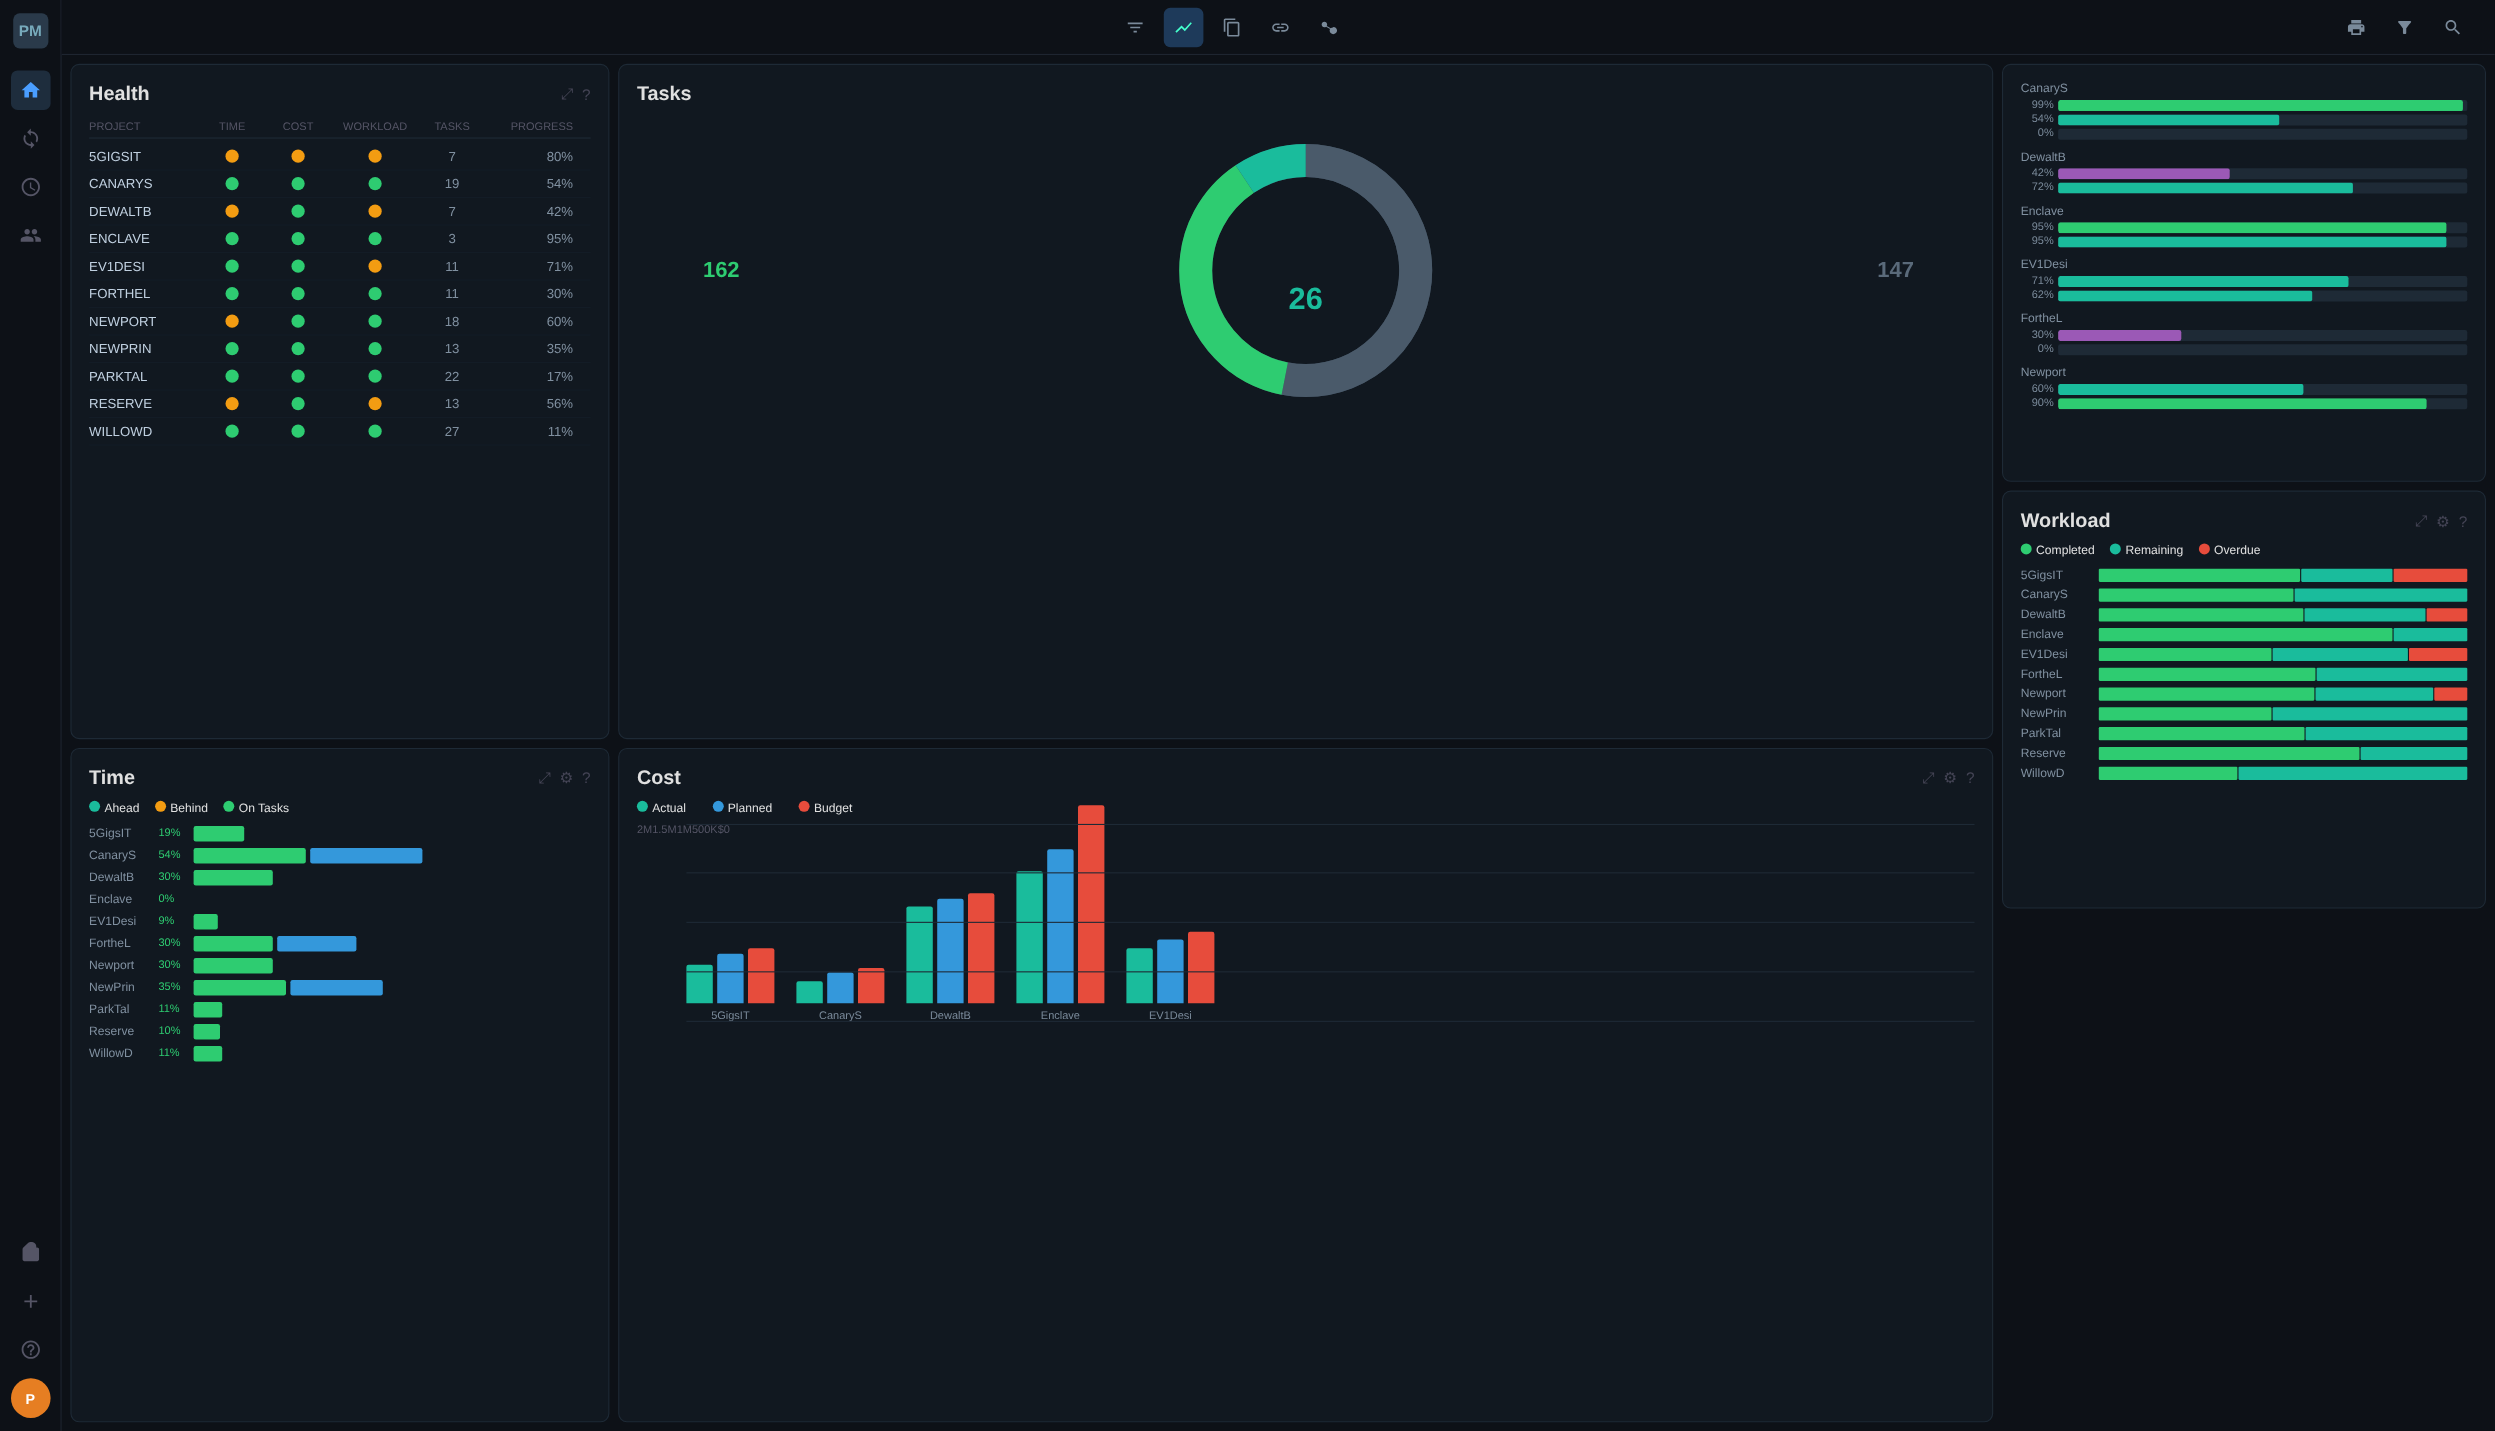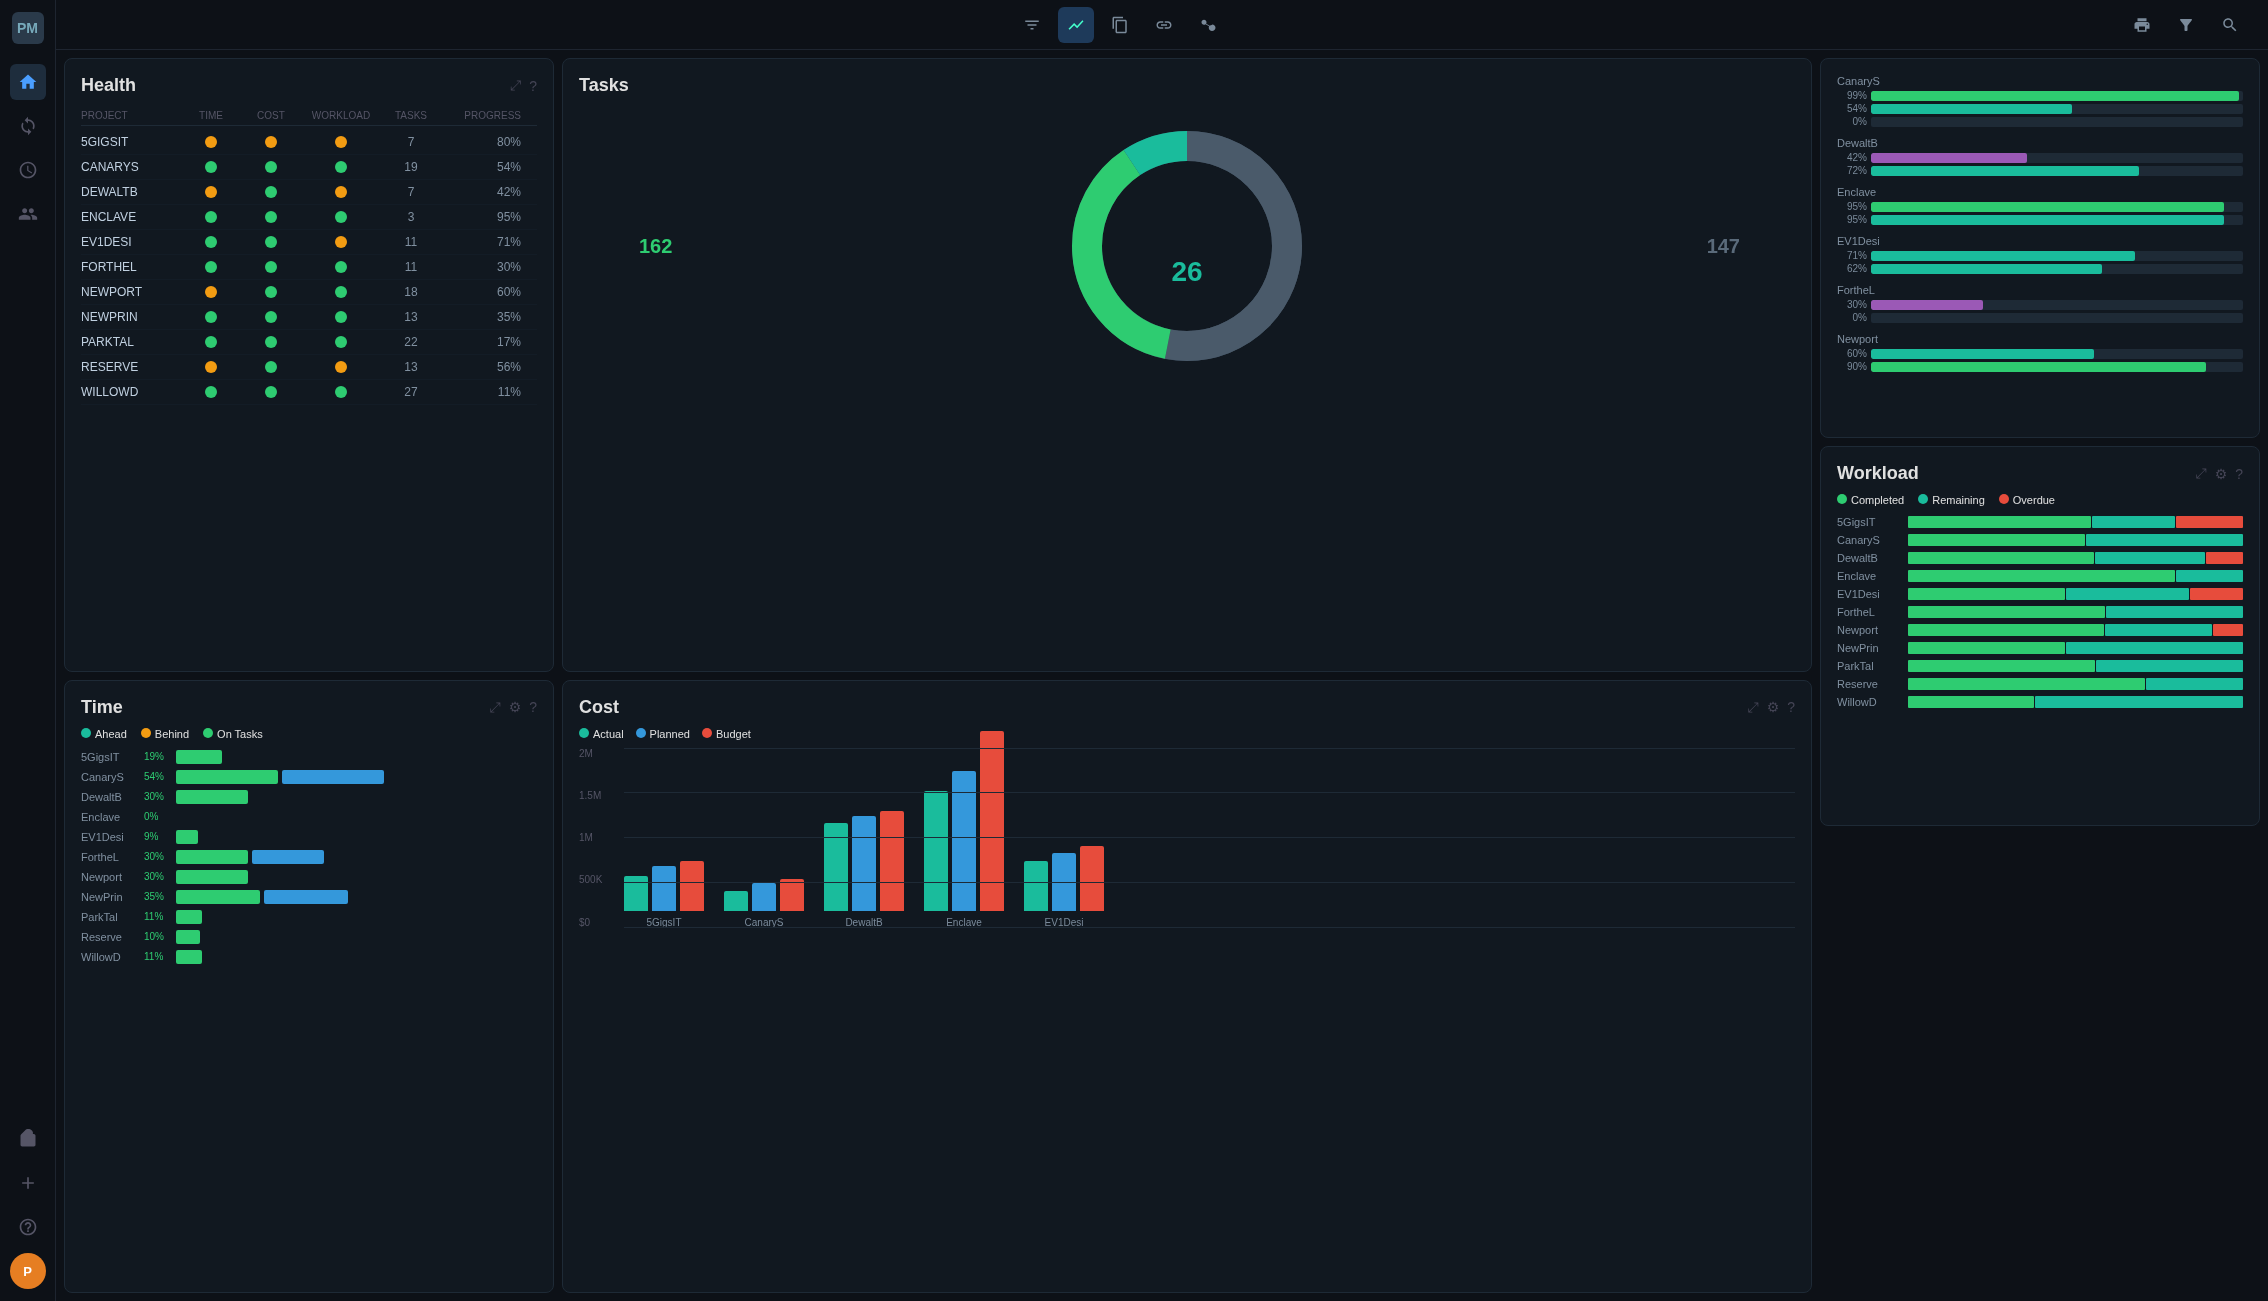--- a/index.html
+++ b/index.html
@@ -47,21 +47,21 @@
 
     
     .donut-container { display: flex; justify-content: center; align-items: center; position: relative; margin: 10px 0; }
 
     
     .cta-panel { background: #c8ff00; border-radius: 8px; display: flex; align-items: center; justify-content: center; cursor: pointer; }
     .cta-text { font-size: 32px; font-weight: 700; color: #000; text-align: center; line-height: 1.2; }
     .time-legend { display: flex; gap: 14px; font-size: 11px; margin-bottom: 10px; align-items: center; }
 
     
-    .cost-legend { display: flex; gap: 12px; font-size: 11px; margin-bottom: 8px; align-items: center; }
+    .cost-legend { display: flex; gap: 24px; font-size: 11px; margin-bottom: 8px; align-items: center; }
 
     
     .panel-icons { display: flex; gap: 8px; align-items: center; color: #445; font-size: 14px; }
   </style>
 </head>
 <body>
 
 <div class="app-container">
 
   <div class="sidebar">
@@ -698,21 +698,21 @@
             <span>?</span>
           </div>
         </div>
         <div class="cost-legend">
           <span><span class="legend-dot" style="background:#1abc9c;"></span><span>Actual</span></span>
           <span><span class="legend-dot" style="background:#3498db;"></span><span>Planned</span></span>
           <span><span class="legend-dot" style="background:#e74c3c;"></span><span>Budget</span></span>
         </div>
         <div id="cost-chart-container" style="position:relative; height:240px;">
   <div style="display:flex; gap:0; height:220px; position:relative; padding-left:45px;">
-    <div style="position:absolute; left:0; top:0; bottom:40px; display:flex; flex-direction:column; justify-content:space-between; font-size:10px; color:#556;">
+    <div style="position:absolute; left:0; top:0; bottom:40px; display:flex; flex-direction:row; justify-content:space-between; font-size:10px; color:#556;">
       <span>2M</span>
                 <span>1.5M</span>
                 <span>1M</span>
                 <span>500K</span>
                 <span>$0</span>
     </div>
     <div style="position:absolute; left:45px; right:0; top:0; bottom:40px; display:flex; flex-direction:column; justify-content:space-between; pointer-events:none;">
       <div style="border-top:1px solid #1e2a36; width:100%;"></div>
                 <div style="border-top:1px solid #1e2a36; width:100%;"></div>
                 <div style="border-top:1px solid #1e2a36; width:100%;"></div>

